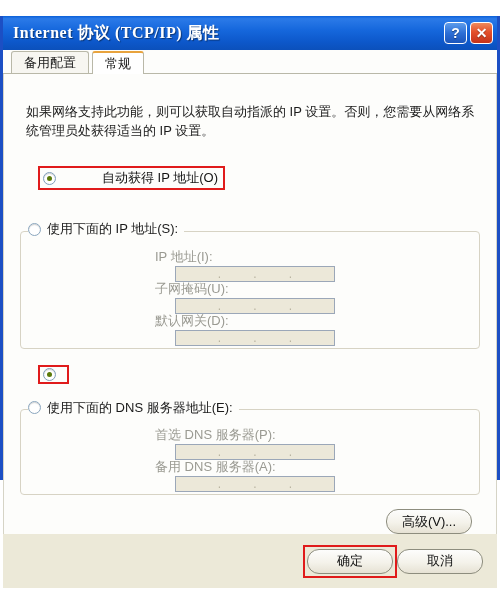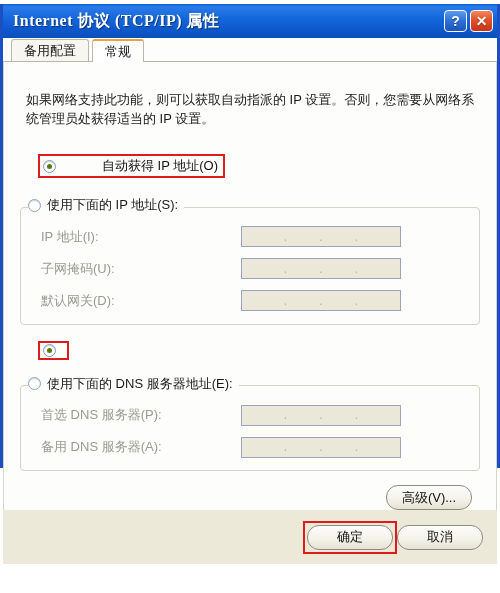--- a/index.html
+++ b/index.html
@@ -10,21 +10,21 @@
   body {
     width: 500px;
     height: 593px;
     font-family: "Liberation Sans", "DejaVu Sans", sans-serif;
     overflow: hidden;
   }
 
   
   .window {
     position: absolute;
-    left: 0; top: 4px;
+    left: 0; top: 16px;
     width: 500px;
     height: 464px;
     box-sizing: border-box;
     border-left: 3px solid #1c4fc4;
     border-right: 3px solid #1c4fc4;
     border-bottom: 3px solid #1c4fc4;
     background: #ece9d8;
     display: flex;
     flex-direction: column;
   }
@@ -196,20 +196,21 @@
     font-size: 13px;
     color: #1a1a1a;
   }
 
   .field-row {
     display: flex;
     align-items: center;
     height: 26px;
     margin-bottom: 6px;
     padding-left: 10px;
+    flex-direction: column;
   }
   .field-row:last-child { margin-bottom: 0; }
   .field-label {
     font-size: 13px;
     color: #9a9a92;
     width: 200px;
     flex: none;
   }
   .ipbox {
     width: 160px;
@@ -296,21 +297,21 @@
 
     <div class="desc">如果网络支持此功能，则可以获取自动指派的 IP 设置。否则，您需要从网络系统管理员处获得适当的 IP 设置。</div>
 
     <div style="margin-top:26px; margin-left:18px;">
       <span class="radio-row highlight">
         <span class="radio checked"></span>
         <span>自动获得 IP 地址(O)</span>
       </span>
     </div>
 
-    <div style="margin-top:18px;">
+    <div style="margin-top:30px;">
       <span class="group-legend radio-row">
         <span class="radio off"></span>
         <span>使用下面的 IP 地址(S):</span>
       </span>
       <div class="group">
 
         <div class="field-row">
           <span class="field-label">IP 地址(I):</span>
           <span class="ipbox">
             <span class="ipseg"></span>

